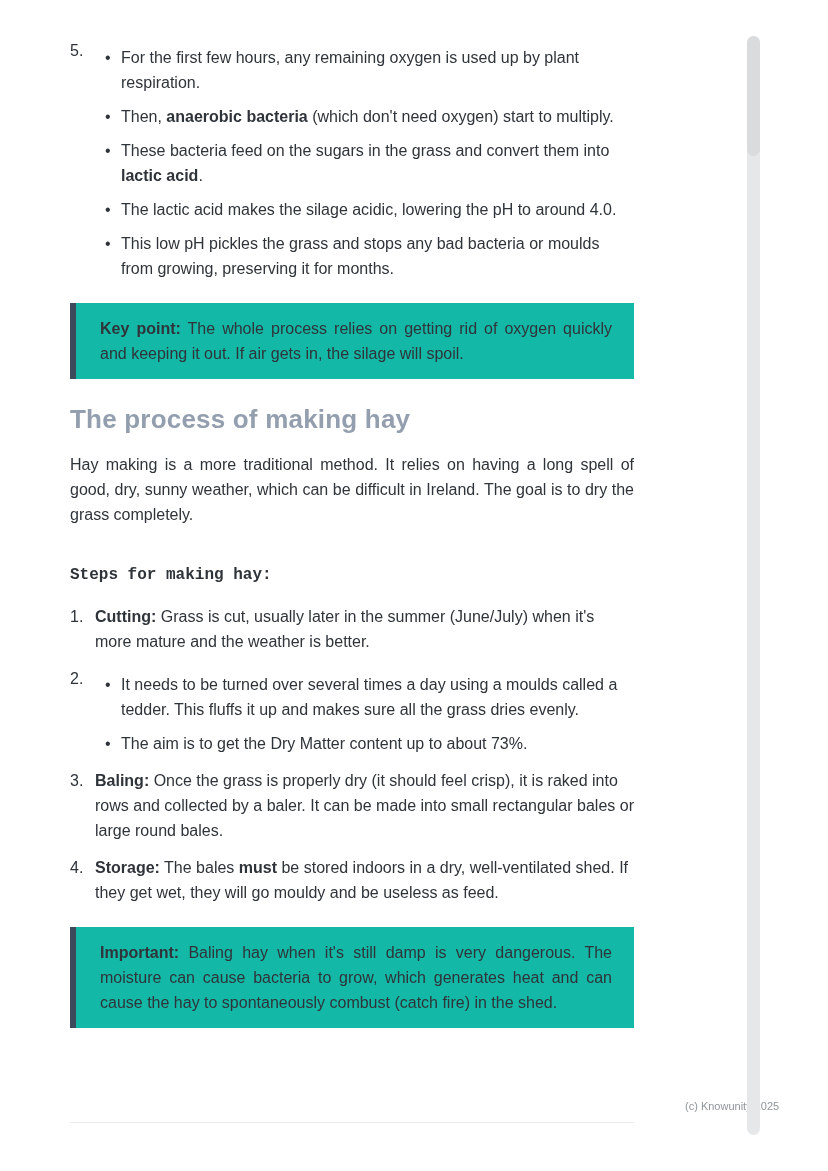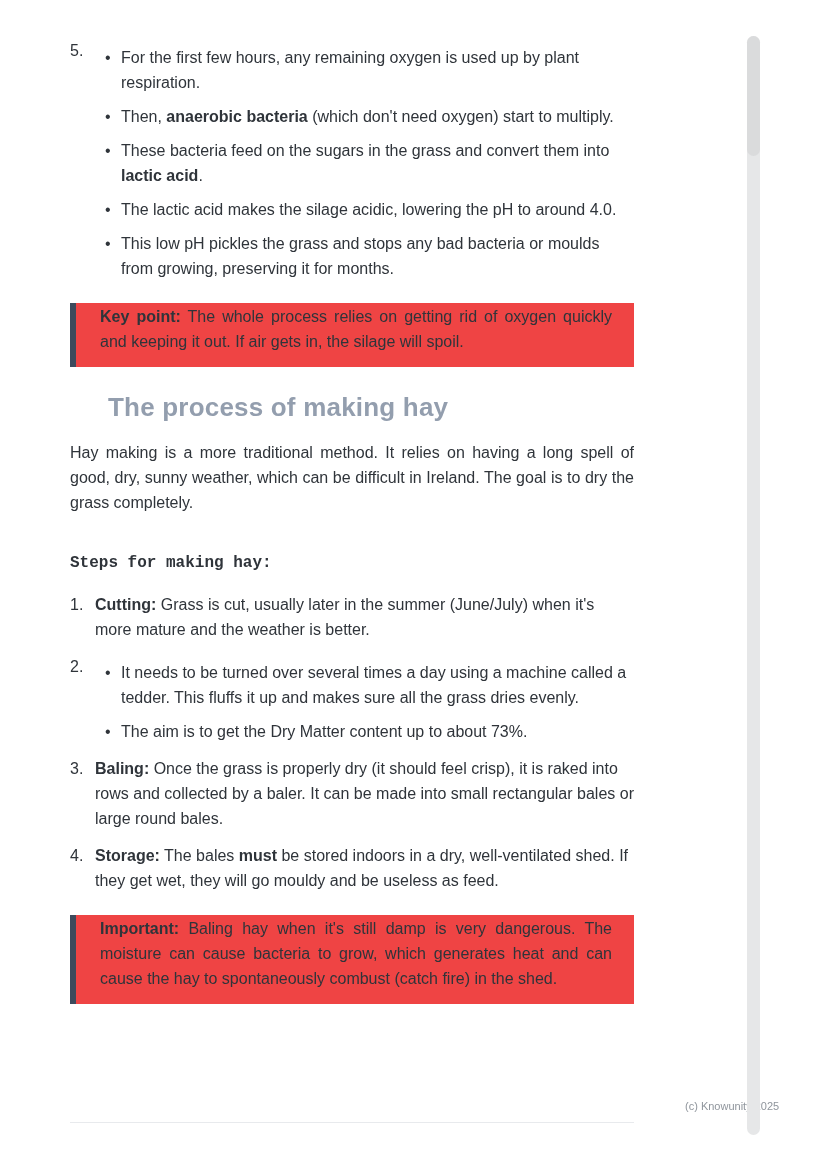--- a/index.html
+++ b/index.html
@@ -23,33 +23,32 @@
 
   
   .bullets { margin-top:7px; padding-left:10px; }
   .bullet { display:flex; margin-bottom:9px; }
   .bullet:last-child { margin-bottom:0; }
   .bullet .dot { flex:none; width:16px; }
   .bullet .btext { flex:1; min-width:0; }
 
   
   .callout {
-    background:#ef4444;
+    background:#14b8a6;
     border-left:6px solid #3d4a5c;
-    padding:1px 22px 13px 24px;
+    padding:13px 22px 13px 24px;
     text-align:justify;
   }
   .callout-1 { margin-top:22px; margin-bottom:24px; }
   .callout-2 { margin-top:22px; }
 
   .hay-heading {
     font-size:26px; line-height:33px; font-weight:700;
     color:#939eae; letter-spacing:0.2px;
     margin-bottom:16px;
-    margin-left:38px;
   }
   .intro { text-align:justify; margin-bottom:36px; }
   .steps-label { margin-bottom:16px;font-family:Liberation Mono, monospace; }
   .steps { margin-bottom:0; }
   .step-bullets { margin-top:6px; padding-left:10px; }
 
   .divider {
     position:absolute; left:70px; top:1122px; width:564px;
     border-top:1px solid #e8eaed;
   }
@@ -120,21 +119,21 @@
           <p><b>Cutting:</b><span> Grass is cut, usually later in the summer (June/July) when it's more mature and the weather is better.</span></p>
         </div>
       </div>
 
       <div class="num-item">
         <span class="num">2.</span>
         <div class="itembody">
           <div class="bullets step-bullets">
             <div class="bullet">
               <span class="dot">•</span>
-              <div class="btext"><span>It needs to be turned over several times a day using a machine called a tedder. This fluffs it up and makes sure all the grass dries evenly.</span></div>
+              <div class="btext"><span>It needs to be turned over several times a day using a moulds called a tedder. This fluffs it up and makes sure all the grass dries evenly.</span></div>
             </div>
             <div class="bullet">
               <span class="dot">•</span>
               <div class="btext"><span>The aim is to get the Dry Matter content up to about 73%.</span></div>
             </div>
           </div>
         </div>
       </div>
 
       <div class="num-item">

